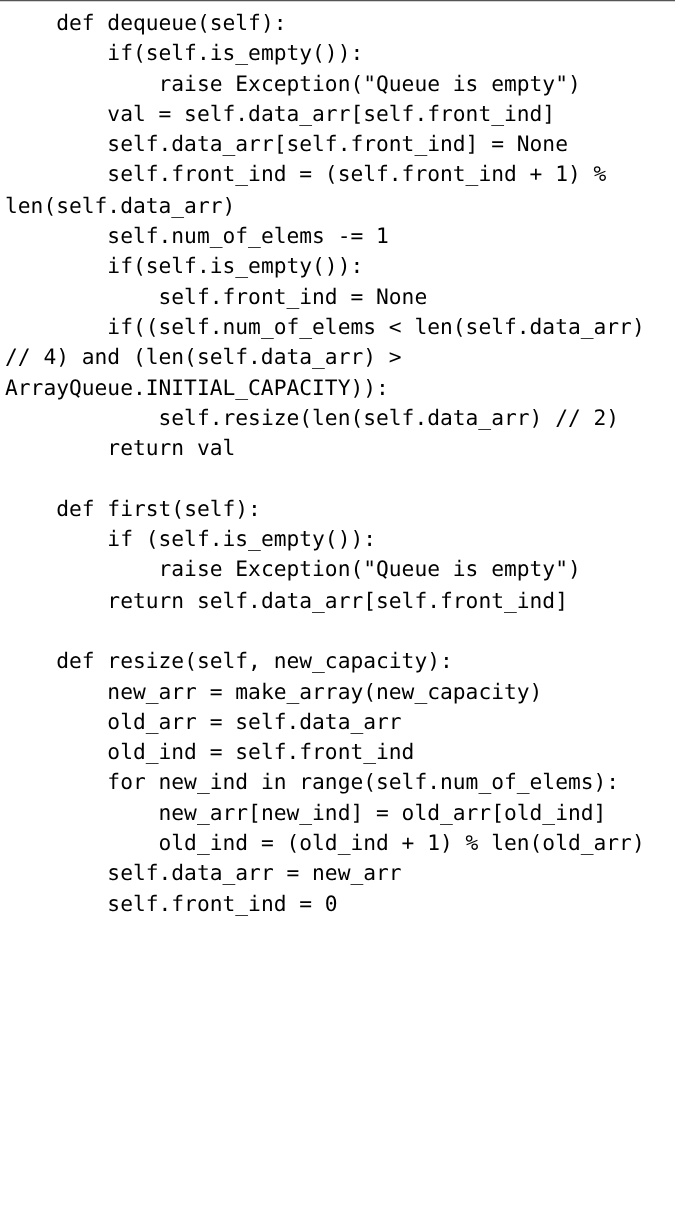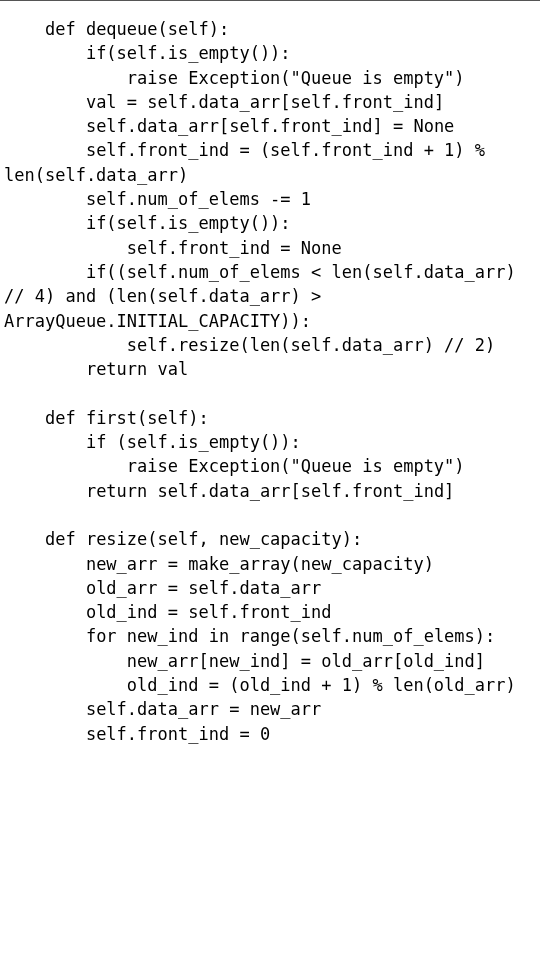--- a/index.html
+++ b/index.html
@@ -9,21 +9,21 @@
     height: 980px;
     background: #ffffff;
   }
   .page {
     border-top: 1px solid #555;
     padding: 0;
     width: 540px;
   }
   pre.code {
     margin: 0;
-    padding: 16px 4px;
+    padding: 6px 4px;
     font-family: "DejaVu Sans Mono", "Menlo", "Consolas", monospace;
     font-size: 17px;
     line-height: 24.3px;
     white-space: pre-wrap;
     word-break: break-word;
     color: #000;
   }
 </style>
 </head>
 <body>

